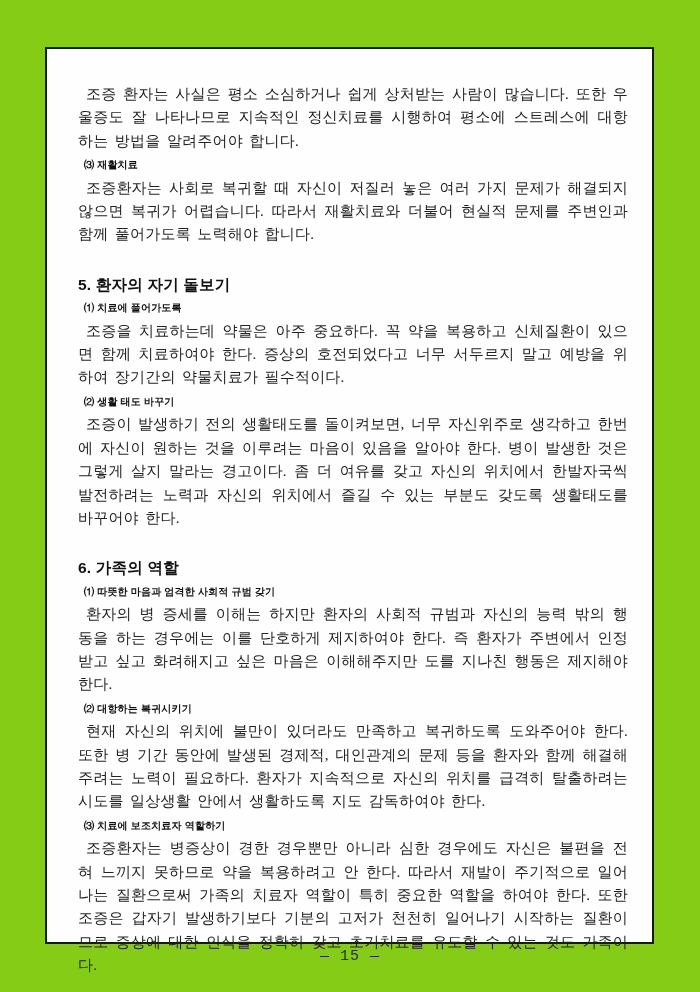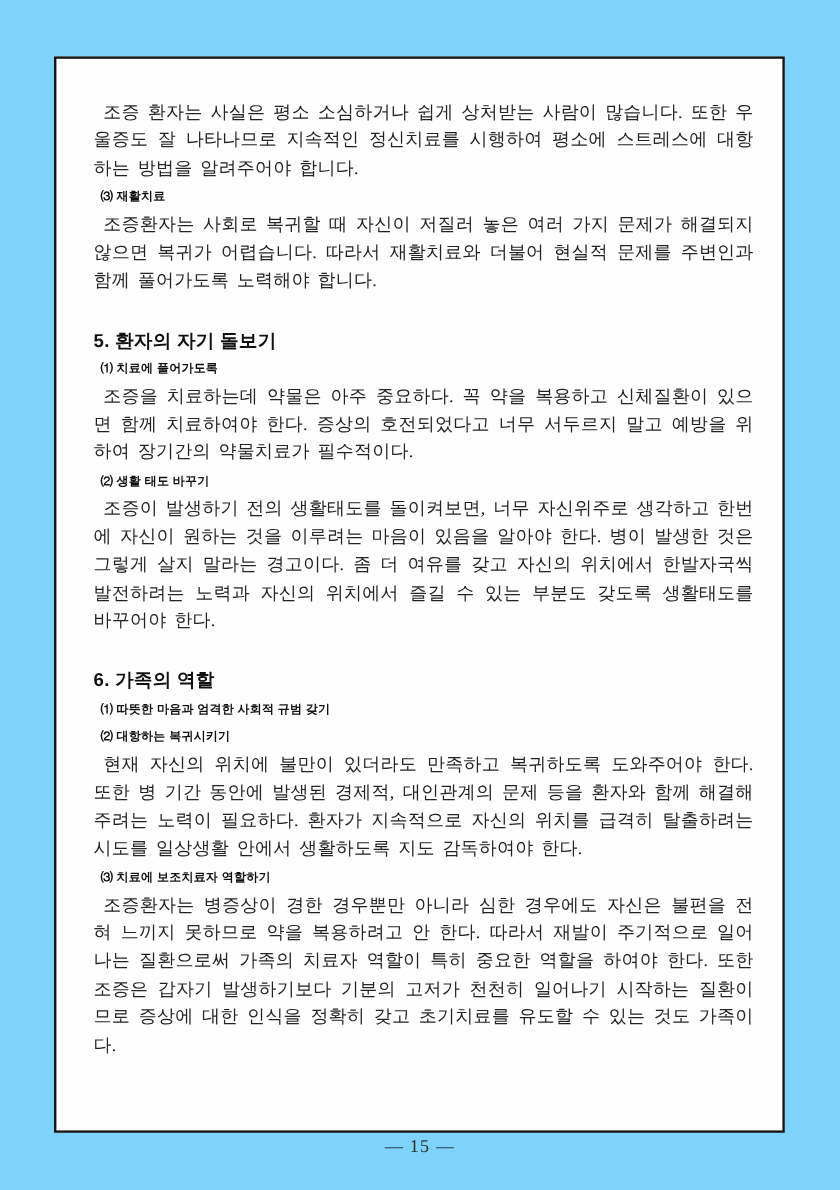--- a/index.html
+++ b/index.html
@@ -1,21 +1,21 @@
 <!DOCTYPE html>
 <html><head>
 <meta charset="utf-8">
 <style>
   * { margin: 0; padding: 0; box-sizing: border-box; }
   html, body { background: #ffffff; }
   .sheet {
     position: relative;
     width: 700px;
     height: 992px;
-    background: #7dd3fc;
+    background: #84cc16;
     font-family: "Liberation Serif", "DejaVu Serif", serif;
     color: #1e1e1e;
     overflow: hidden;
   }
   .frame {
     position: absolute;
     left: 45px;
     top: 47px;
     width: 609px;
     height: 897px;
@@ -57,38 +57,40 @@
   }
   .footer {
     position: absolute;
     left: 0;
     top: 948px;
     width: 100%;
     text-align: center;
     font-size: 15px;
     letter-spacing: 1px;
     color: #2b2b2b;
+    font-family: Liberation Mono, monospace;
   }
 </style>
 </head>
 <body>
 
 <div class="sheet">
   <div class="frame">
     <div class="content">
       <p class="para">조증 환자는 사실은 평소 소심하거나 쉽게 상처받는 사람이 많습니다. 또한 우울증도 잘 나타나므로 지속적인 정신치료를 시행하여 평소에 스트레스에 대항하는 방법을 알려주어야 합니다.</p>
       <div class="sub-heading">⑶ 재활치료</div>
       <p class="para">조증환자는 사회로 복귀할 때 자신이 저질러 놓은 여러 가지 문제가 해결되지 않으면 복귀가 어렵습니다. 따라서 재활치료와 더불어 현실적 문제를 주변인과 함께 풀어가도록 노력해야 합니다.</p>
       <div class="section-heading">5. 환자의 자기 돌보기</div>
       <div class="sub-heading">⑴ 치료에 풀어가도록</div>
       <p class="para">조증을 치료하는데 약물은 아주 중요하다. 꼭 약을 복용하고 신체질환이 있으면 함께 치료하여야 한다. 증상의 호전되었다고 너무 서두르지 말고 예방을 위하여 장기간의 약물치료가 필수적이다.</p>
       <div class="sub-heading">⑵ 생활 태도 바꾸기</div>
       <p class="para">조증이 발생하기 전의 생활태도를 돌이켜보면, 너무 자신위주로 생각하고 한번에 자신이 원하는 것을 이루려는 마음이 있음을 알아야 한다. 병이 발생한 것은 그렇게 살지 말라는 경고이다. 좀 더 여유를 갖고 자신의 위치에서 한발자국씩 발전하려는 노력과 자신의 위치에서 즐길 수 있는 부분도 갖도록 생활태도를 바꾸어야 한다.</p>
       <div class="section-heading">6. 가족의 역할</div>
       <div class="sub-heading">⑴ 따뜻한 마음과 엄격한 사회적 규범 갖기</div>
+      <p class="para">환자의 병 증세를 이해는 하지만 환자의 사회적 규범과 자신의 능력 밖의 행동을 하는 경우에는 이를 단호하게 제지하여야 한다. 즉 환자가 주변에서 인정받고 싶고 화려해지고 싶은 마음은 이해해주지만 도를 지나친 행동은 제지해야 한다.</p>
       <div class="sub-heading">⑵ 대항하는 복귀시키기</div>
       <p class="para">현재 자신의 위치에 불만이 있더라도 만족하고 복귀하도록 도와주어야 한다. 또한 병 기간 동안에 발생된 경제적, 대인관계의 문제 등을 환자와 함께 해결해주려는 노력이 필요하다. 환자가 지속적으로 자신의 위치를 급격히 탈출하려는 시도를 일상생활 안에서 생활하도록 지도 감독하여야 한다.</p>
       <div class="sub-heading">⑶ 치료에 보조치료자 역할하기</div>
       <p class="para">조증환자는 병증상이 경한 경우뿐만 아니라 심한 경우에도 자신은 불편을 전혀 느끼지 못하므로 약을 복용하려고 안 한다. 따라서 재발이 주기적으로 일어나는 질환으로써 가족의 치료자 역할이 특히 중요한 역할을 하여야 한다. 또한 조증은 갑자기 발생하기보다 기분의 고저가 천천히 일어나기 시작하는 질환이므로 증상에 대한 인식을 정확히 갖고 초기치료를 유도할 수 있는 것도 가족이다.</p>
     </div>
   </div>
   <div class="footer">— 15 —</div>
 </div>
 
 </body></html>

